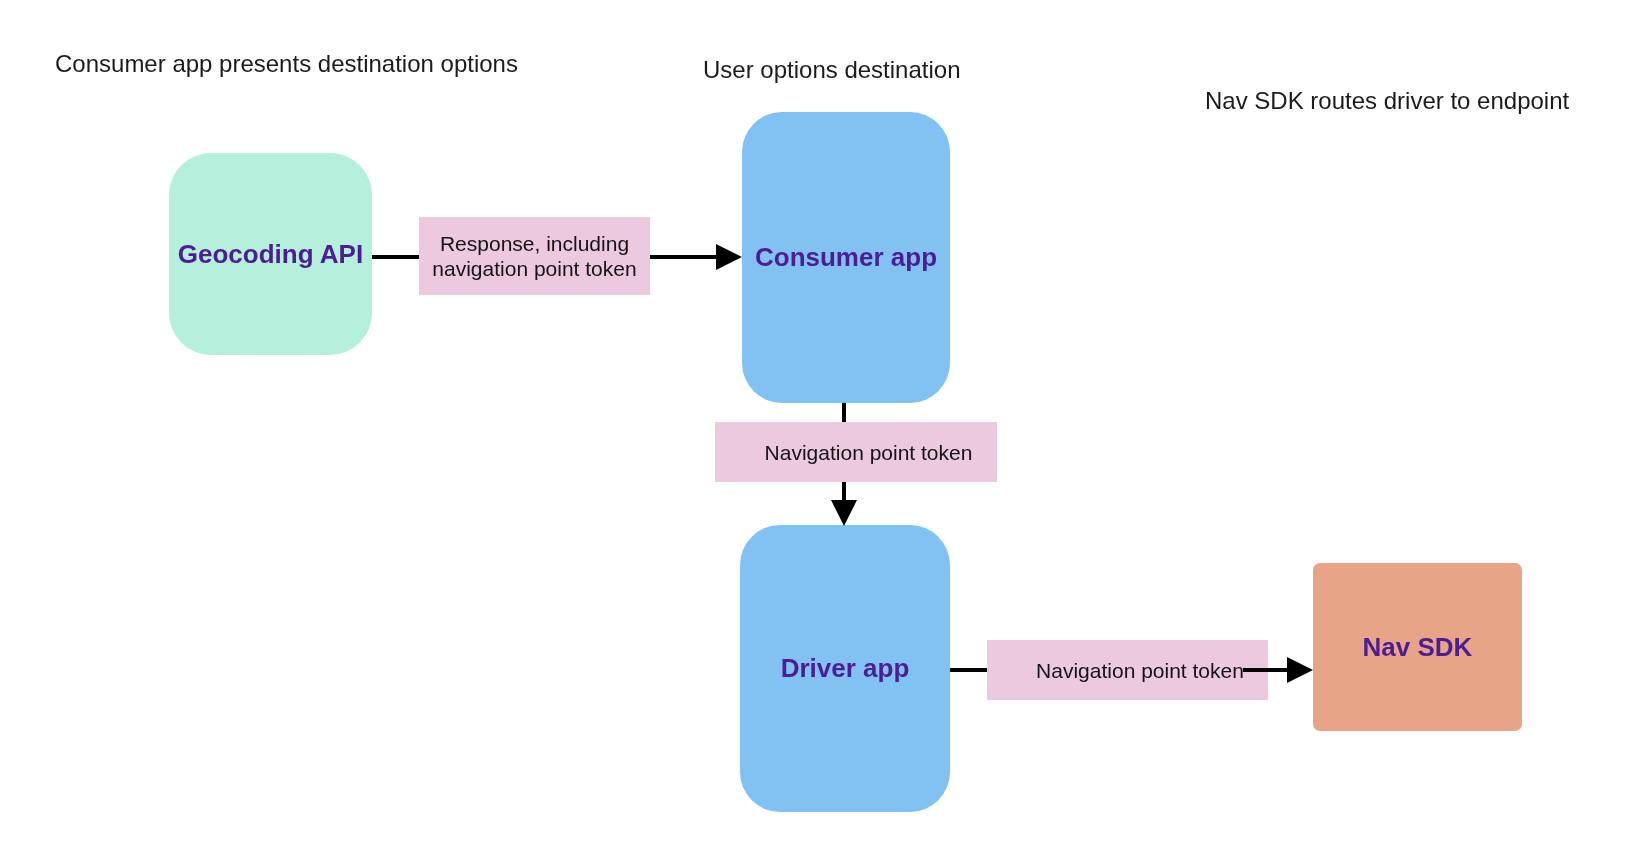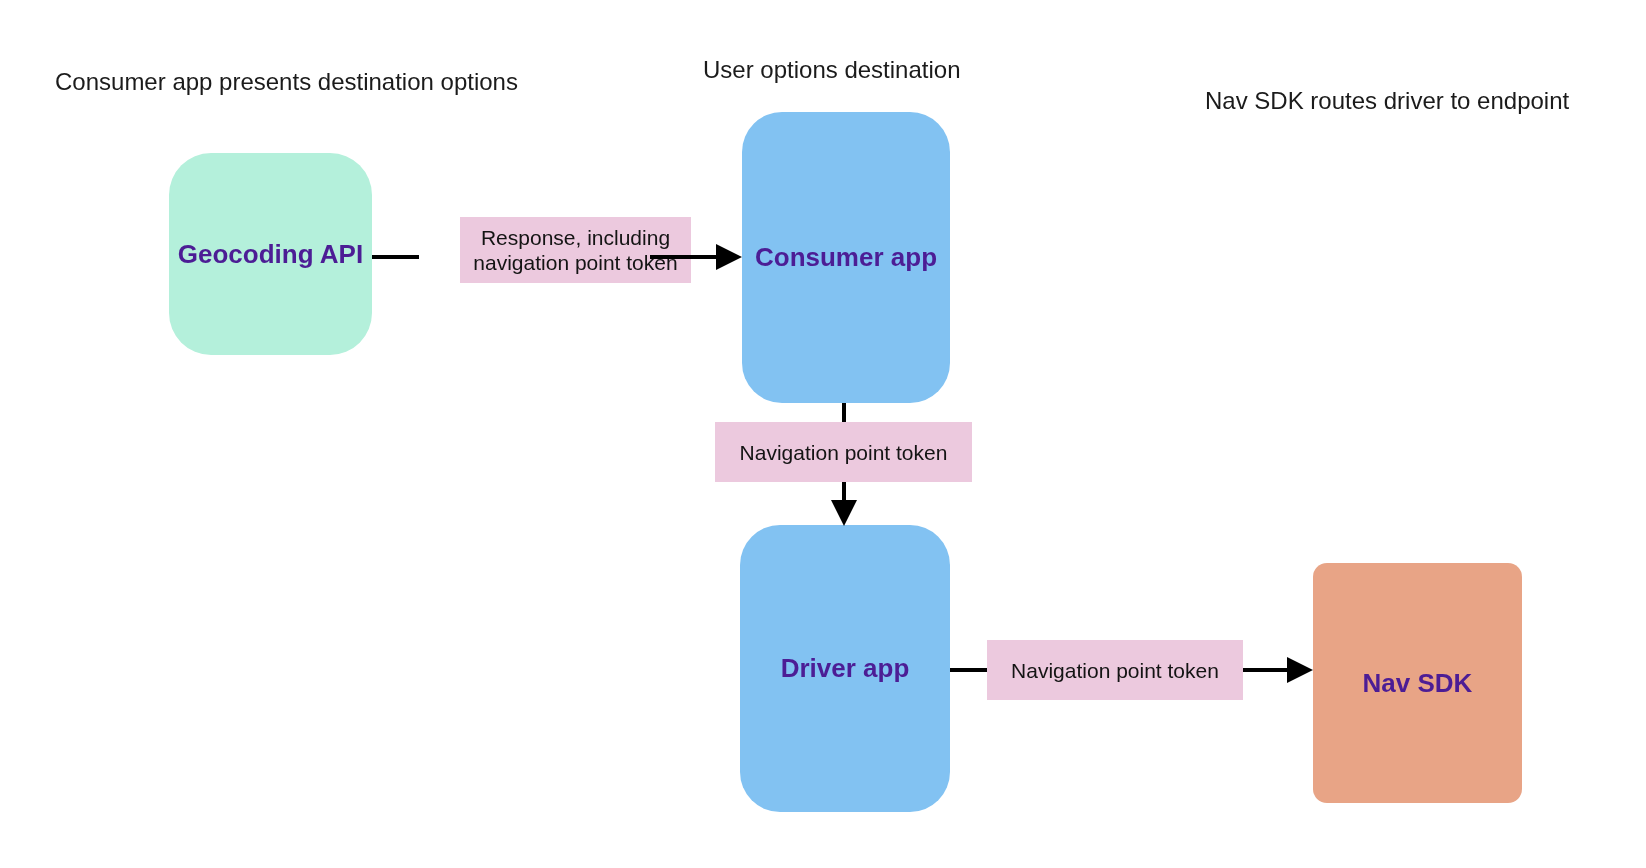--- a/index.html
+++ b/index.html
@@ -34,20 +34,21 @@
   }
   .edge-label {
     position: absolute;
     display: flex;
     align-items: center;
     justify-content: center;
     font-size: 21px;
     line-height: 25px;
     color: #141414;
     text-align: center;
+    padding-left: 25px;
   }
   .line {
     position: absolute;
     background: #000000;
   }
   .arrowhead {
     position: absolute;
     width: 0;
     height: 0;
   }
@@ -56,30 +57,30 @@
     border-bottom: 13px solid transparent;
     border-left: 26px solid #000000;
   }
   .arrowhead.down {
     border-left: 13px solid transparent;
     border-right: 13px solid transparent;
     border-top: 26px solid #000000;
   }
 
   
-  #header-1 { left: 55px;   top: 69px; }
+  #header-1 { left: 55px;   top: 51px; }
   #header-2 { left: 703px;  top: 57px; }
   #header-3 { left: 1205px; top: 57px; margin-top: 31px; }
 
   #node-geocoding { left: 169px;  top: 153px; width: 203px; height: 202px; border-radius: 42px; }
   #node-consumer  { left: 742px;  top: 112px; width: 208px; height: 291px; border-radius: 40px; }
   #node-driver    { left: 740px;  top: 525px; width: 210px; height: 287px; border-radius: 40px; }
-  #node-navsdk    { left: 1313px; top: 563px; width: 209px; height: 240px; border-radius: 14px; }
+  #node-navsdk    { left: 1313px; top: 563px; width: 209px; height: 168px; border-radius: 7px; }
 
-  #label-response { left: 419px; top: 217px; width: 231px; height: 66px; padding: 0 12px; box-sizing: border-box; margin-left: 41px; }
+  #label-response { left: 419px; top: 217px; width: 231px; height: 78px; padding: 0 12px; box-sizing: border-box; }
   #label-token-1  { left: 715px; top: 422px; width: 257px; height: 60px; }
   #label-token-2  { left: 987px; top: 640px; width: 256px; height: 60px; }
 
   #line-geo-label   { left: 372px;  top: 255px; width: 47px; height: 4px; }
   #line-label-cons  { left: 650px;  top: 255px; width: 66px; height: 4px; }
   #arrow-cons       { left: 716px;  top: 244px; }
   #line-cons-label  { left: 842px;  top: 403px; width: 4px;  height: 19px; }
   #line-label-drv   { left: 842px;  top: 482px; width: 4px;  height: 18px; }
   #arrow-drv        { left: 831px;  top: 500px; }
   #line-drv-label   { left: 950px;  top: 668px; width: 37px; height: 4px; }

